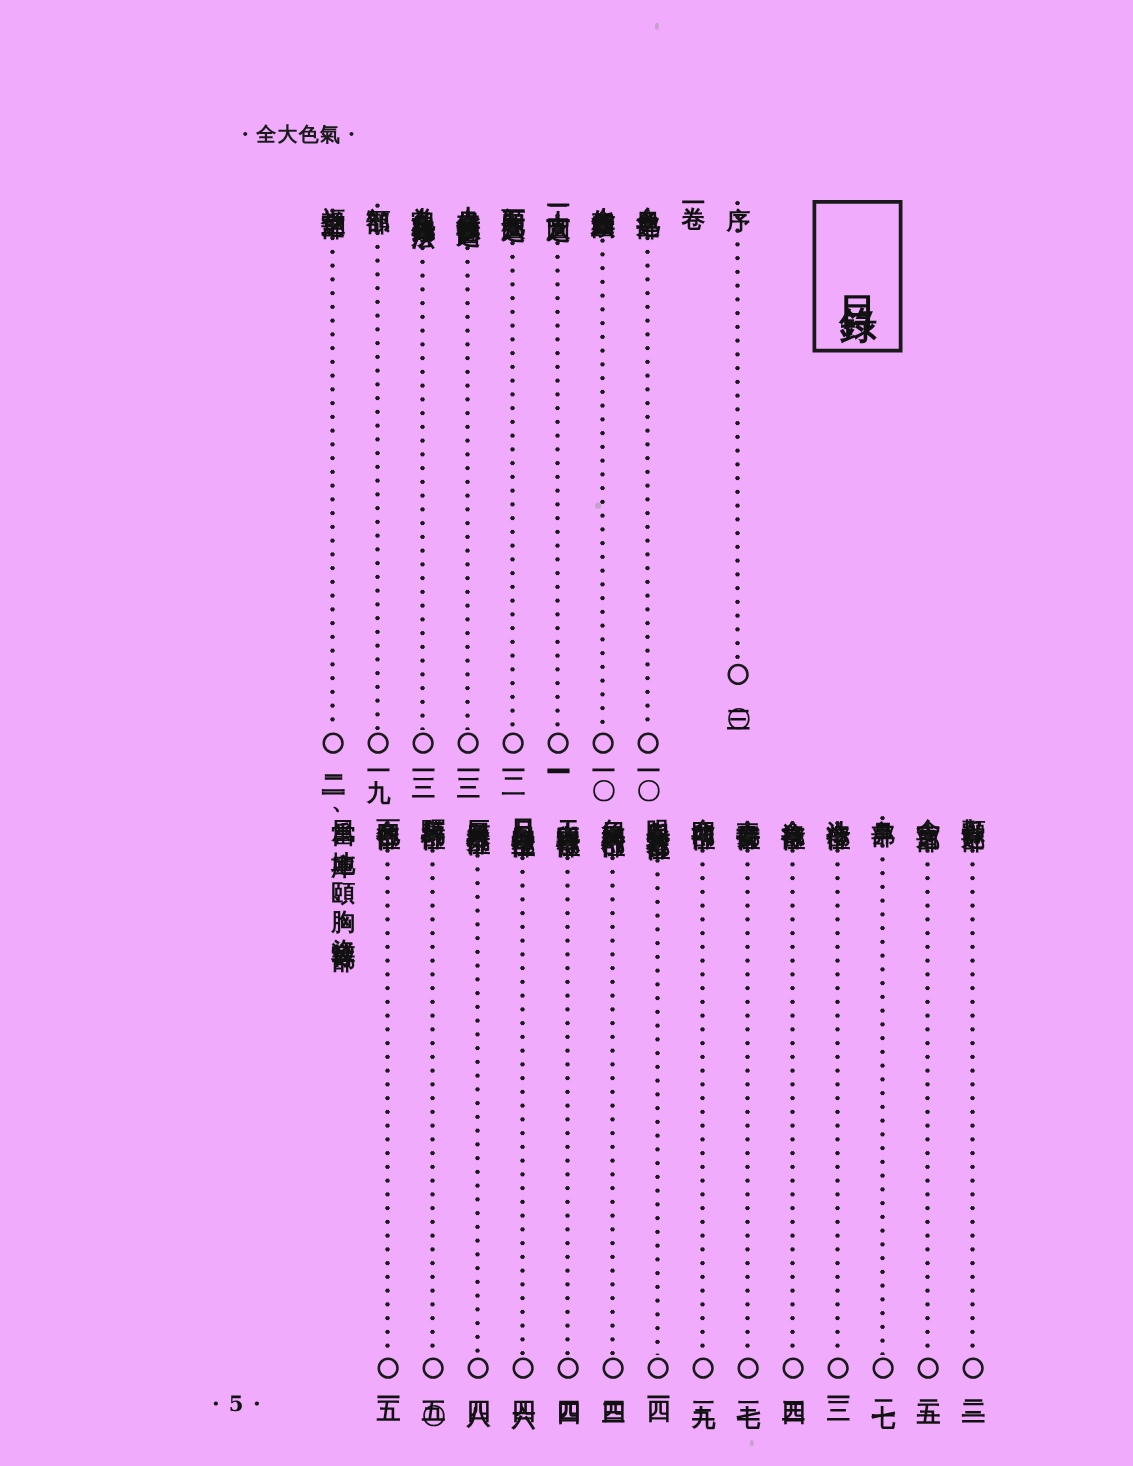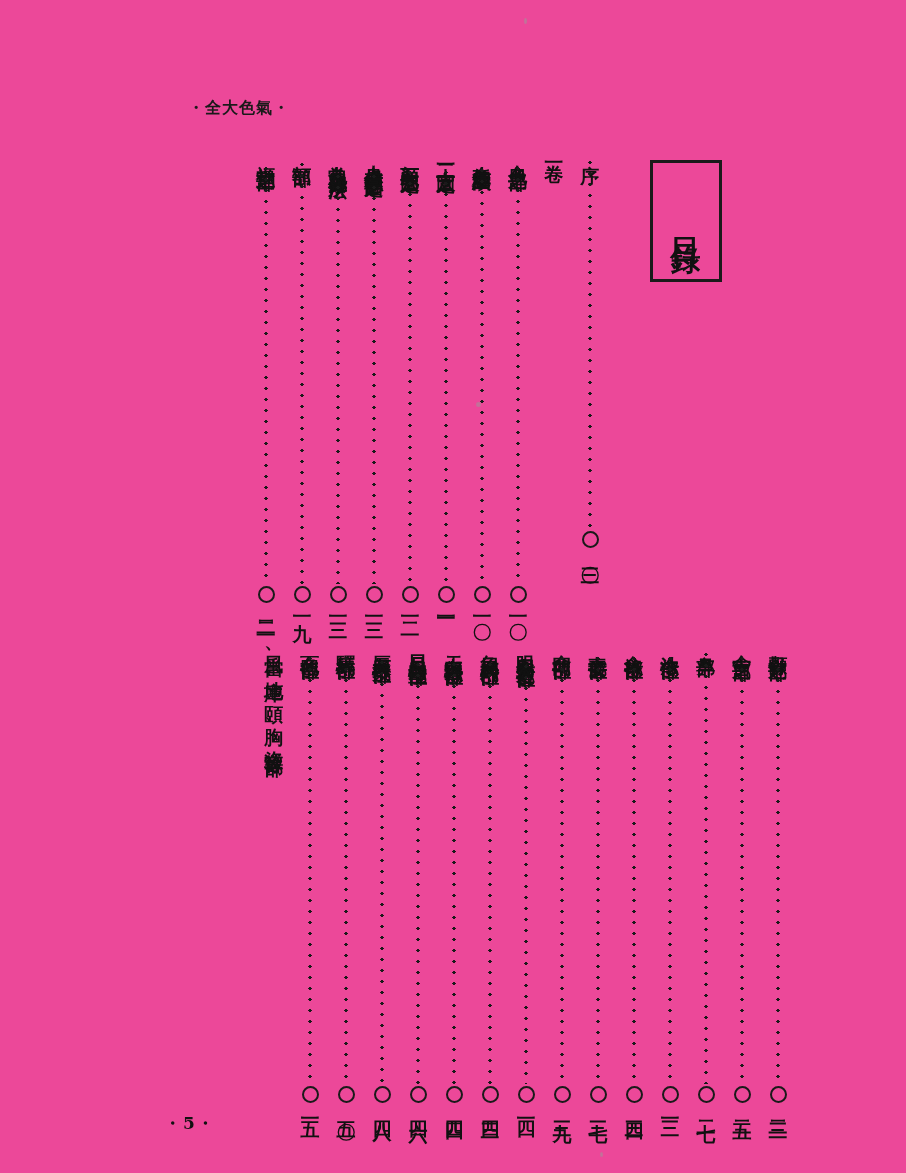--- a/index.html
+++ b/index.html
@@ -9,21 +9,21 @@
   }
   body {
     font-family: "DejaVu Serif", "Liberation Serif", serif;
     color: #111111;
   }
   .page {
     position: relative;
     width: 906px;
     height: 1173px;
     margin: 0 auto;
-    background: #ec4899;
+    background: #f0abfc;
     overflow: hidden;
   }
 
   
   .running-head {
     position: absolute;
     top: 98px;
     left: 188px;
     font-size: 16px;
     letter-spacing: 1px;

